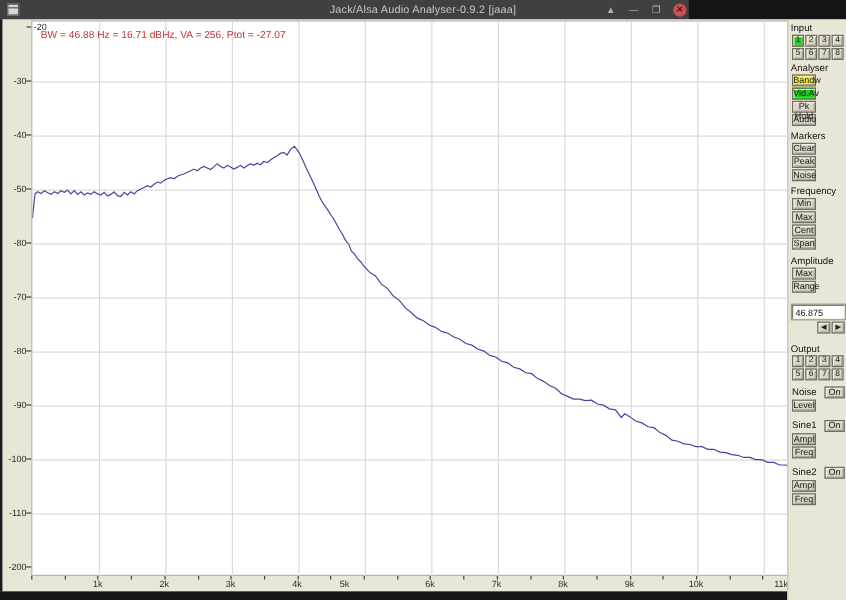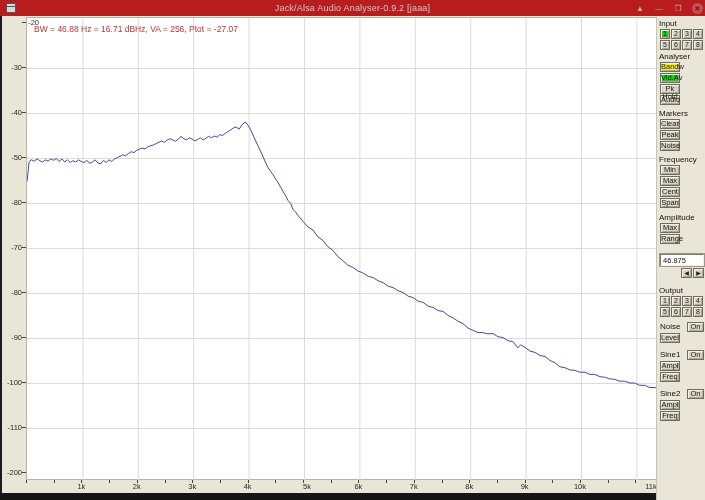--- a/index.html
+++ b/index.html
@@ -2,21 +2,21 @@
 <html><head>
 <meta charset="utf-8">
 <style>
   * { margin:0; padding:0; box-sizing:border-box; }
   html,body { width:705px; height:500px; }
   body { font-family:"Liberation Sans", sans-serif; background:#1b1b1b; position:relative; overflow:hidden; }
 
   #window { position:absolute; left:0; top:0; width:705px; height:500px; background:#141414; }
 
   
-  #titlebar { position:absolute; left:0; top:0; width:705px; height:16px; background:#b91c1c; display:flex; align-items:center; }
+  #titlebar { position:absolute; left:0; top:0; width:574px; height:16px; background:#404040; display:flex; align-items:center; }
   #titlebar .app-icon { position:absolute; left:6px; top:3px; width:10px; height:10px; background:#d8d8d8; border:1px solid #555; }
   #titlebar .app-icon::after { content:""; position:absolute; left:0; top:2px; width:8px; height:1px; background:#555; }
   #titlebar .title { position:absolute; left:0; width:705px; text-align:center; font-size:9px; color:#c9c9c9; letter-spacing:0.2px; }
   .tb-btns { position:absolute; right:2px; top:0; height:16px; display:flex; align-items:center; gap:9px; }
   .tb-glyph { font-size:8px; color:#b5b5b5; width:10px; text-align:center; cursor:default; }
   .tb-close { width:11px; height:11px; border-radius:50%; background:#c75050; color:#4a1616; font-size:7px; line-height:11px; text-align:center; font-weight:bold; }
 
   
   #main { position:absolute; left:0; top:16px; width:656px; height:477px; background:#e9e5d7; border-left:2px solid #1b1b1b; }
   #bottom-strip { position:absolute; left:0; top:493px; width:656px; height:7px; background:#161616; }
@@ -120,21 +120,21 @@
       <div class="ytick" style="top: 366px;"></div>
       <div class="ylabel" style="top: 406.5px; left: 0px;">-110</div>
       <div class="ytick" style="top: 411px;"></div>
       <div class="ylabel" style="top: 451.5px; left: 0px;">-200</div>
       <div class="ytick" style="top: 456px;"></div>
       <div class="xlabel" style="left: 11px; margin-top: 36px;">0k</div>
       <div class="xlabel" style="left: 66.4px;">1k</div>
       <div class="xlabel" style="left: 121.8px;">2k</div>
       <div class="xlabel" style="left: 177.2px;">3k</div>
       <div class="xlabel" style="left: 232.6px;">4k</div>
-      <div class="xlabel" style="left: 292px; text-align: center;">5k</div>
+      <div class="xlabel" style="left: 272px; text-align: center;">5k</div>
       <div class="xlabel" style="left: 343.4px;">6k</div>
       <div class="xlabel" style="left: 398.8px;">7k</div>
       <div class="xlabel" style="left: 454.2px;">8k</div>
       <div class="xlabel" style="left: 509.6px;">9k</div>
       <div class="xlabel" style="left: 565px;">10k</div>
       <div class="xlabel" style="left: 636px;">11k</div>
       <div class="xtick" style="left: 24px;"></div>
       <div class="xtick" style="left: 51.7px;"></div>
       <div class="xtick" style="left: 79.4px;"></div>
       <div class="xtick" style="left: 107.1px;"></div>

